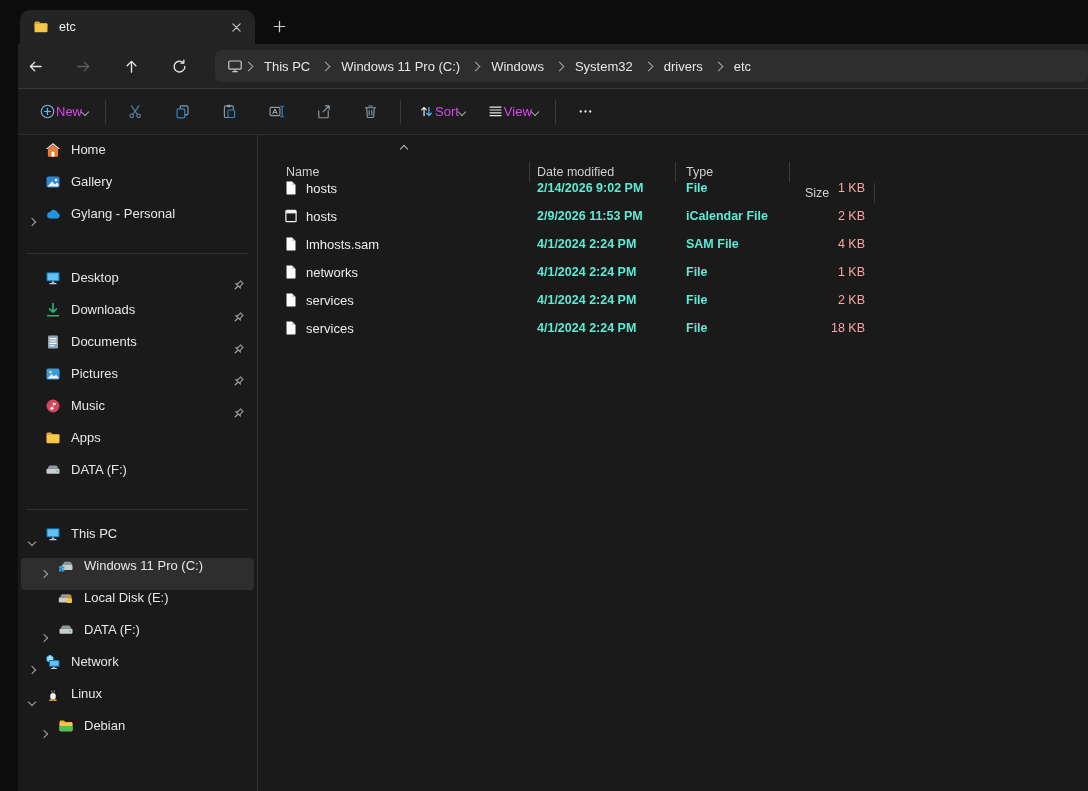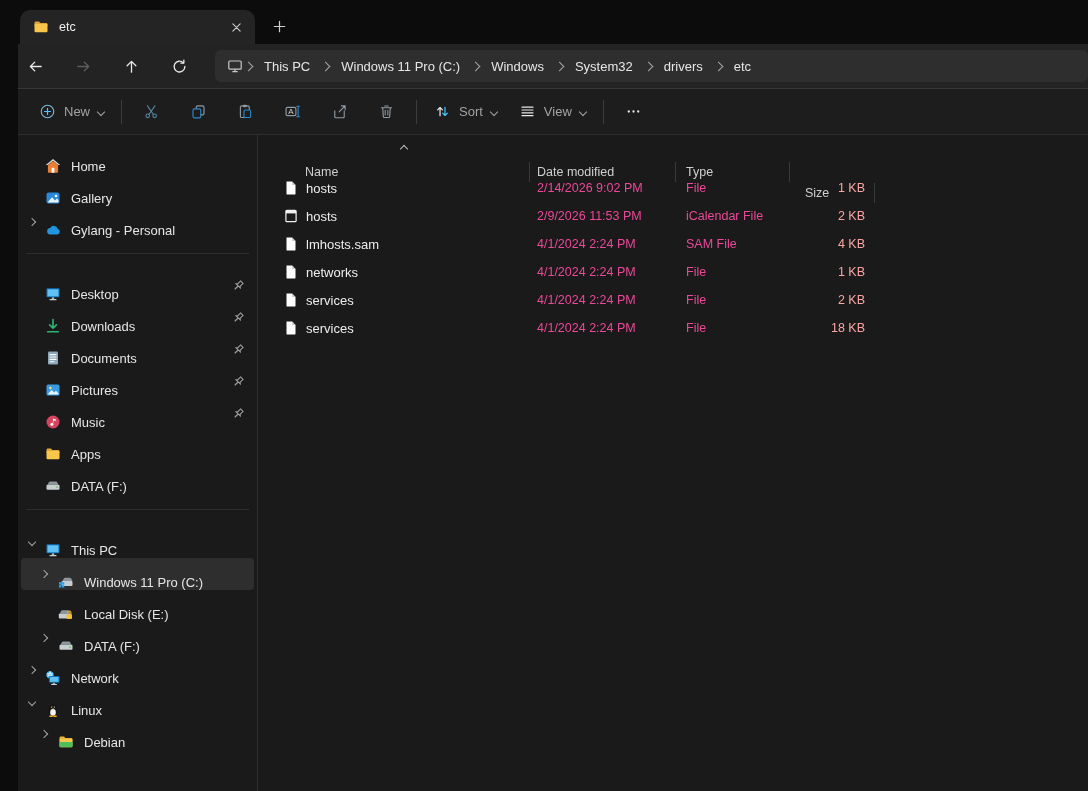--- a/index.html
+++ b/index.html
@@ -28,52 +28,52 @@
   .chev{display:inline-block;width:6px;height:6px;border-right:1.4px solid #a6a6a6;border-bottom:1.4px solid #a6a6a6;}
   .chev.r{transform:rotate(-45deg);}
   .chev.d{transform:rotate(45deg);}
   .chev.u{transform:rotate(225deg);}
   .chev.sm{width:5px;height:5px;}
   .crumb-sep{margin:0 2px;}
   
   .toolbar{position:absolute;left:18px;top:88px;width:1070px;height:47px;background:#1d1d1d;
        border-top:1px solid #373737;border-bottom:1px solid #2e2e2e;box-sizing:border-box;
        display:flex;align-items:center;padding-left:10px;}
-  .tb-btn{height:36px;border-radius:4px;display:flex;align-items:center;justify-content:center;gap:8px;
-       padding:0 11px;font-size:13px;color:#a3a3a3;}
+  .tb-btn{height:36px;border-radius:4px;display:flex;align-items:center;justify-content:center;gap:0;
+       padding:0 11px;font-size:13px;color:#d946ef;}
   .tb-icon-btn{width:47px;height:36px;border-radius:4px;display:flex;align-items:center;justify-content:center;}
   .tb-sep{width:1px;height:24px;background:#3c3c3c;margin:0 6px;}
   
   .content{position:absolute;left:18px;top:135px;width:1070px;height:656px;background:#1a1a1a;}
   .sidebar{position:absolute;left:0;top:0;width:240px;height:656px;border-right:1px solid #2e2e2e;
        box-sizing:border-box;padding-top:7px;}
-  .side-row{position:relative;height:32px;display:flex;align-items:flex-end;margin:0 3px;border-radius:4px;}
+  .side-row{position:relative;height:32px;display:flex;align-items:flex-start;margin:0 3px;border-radius:4px;}
   .side-row.selected{background:#2e2e2e;}
   .side-chev{position:absolute;left:4px;top:0;width:14px;height:32px;display:flex;align-items:center;justify-content:center;}
   .side-row.lvl1 .side-chev{left:16px;}
   .side-icon{margin-left:24px;width:16px;height:16px;flex:0 0 16px;}
   .side-row.lvl1 .side-icon{margin-left:37px;}
   .side-label{margin-left:10px;font-size:13px;color:#e6e6e6;white-space:nowrap;flex:1;}
   .side-pin{position:absolute;right:8px;top:8px;width:16px;height:16px;}
   .side-divider{height:1px;background:#2e2e2e;margin:15px 8px 16px 8px;}
   
   .main{position:absolute;left:241px;top:0;width:829px;height:656px;}
   .cols{display:grid;grid-template-columns:271px 146px 114px 85px 1fr;}
   .file-header{height:27px;position:relative;align-items:center;}
   .fh-cell{font-size:12.5px;color:#cfcfcf;display:flex;align-items:center;height:20px;margin-top:5px;
        border-right:1px solid #3a3a3a;box-sizing:border-box;}
-  .fh-name{padding-left:46px;text-align:center;}
+  .fh-name{padding-left:27px;text-align:center;}
   .fh-date{padding-left:7px;}
   .fh-type{padding-left:10px;}
   .fh-size{padding-left:15px;margin-top:48px;}
   .sort-caret{position:absolute;left:142px;top:3px;}
   .file-rows{margin-top:12px;}
   .file-row{height:28px;align-items:center;border-radius:4px;}
   .fc-name{display:flex;align-items:center;padding-left:24px;gap:7px;font-size:13px;color:#ededed;}
-  .fc-date,.fc-type{font-size:12.5px;color:#ec4899;padding-left:7px;}
+  .fc-date,.fc-type{font-size:12.5px;color:#5eead4;padding-left:7px;font-weight:bold;}
   .fc-type{padding-left:10px;}
   .fc-size{font-size:12.5px;color:#fca5a5;text-align:right;padding-right:10px;}
   .ico16{width:16px;height:16px;flex:0 0 16px;}
 </style>
 </head>
 <body>
 
 <div class="titlebar">
   <div class="tab">
     <span class="ico16">

